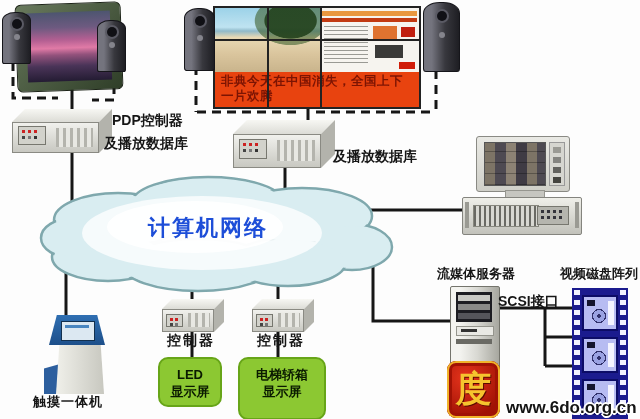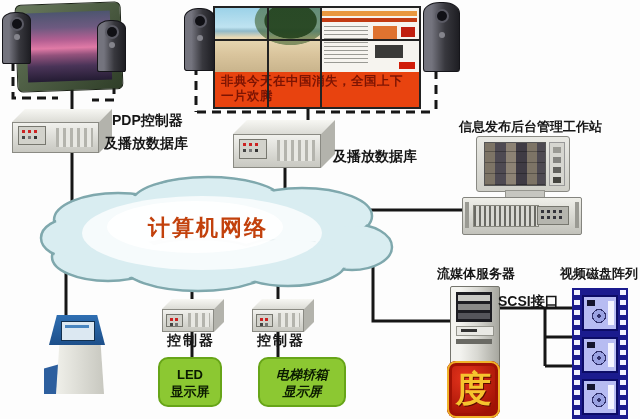--- a/index.html
+++ b/index.html
@@ -119,24 +119,24 @@
   #kiosk-body { position:absolute; left:56px; top:344px; width:48px; height:50px; z-index:2;
         background:linear-gradient(90deg,#f0f0ea,#c8c8c0); clip-path:polygon(7% 0, 93% 0, 100% 100%, 0 100%); }
   #kiosk-fin { position:absolute; left:44px; top:364px; width:16px; height:30px; z-index:1;
         background:#2d5f9e; clip-path:polygon(0 15%, 100% 0, 100% 100%, 0 100%); }
 
   
   .gbox { position:absolute; z-index:2; background:#8cc832; border:2px solid #67a518; border-radius:10px;
           text-align:center; font-weight:bold; font-size:13px; color:#0a1a00; line-height:17px;
           padding-top:7px; box-sizing:border-box; }
   #led  { left:158px; top:357px; width:64px; height:50px; }
-  #elev { left:258px; top:357px; width:88px; height:50px;font-style:italic; }
-
-  
-  #cloud-label { left:148px; top:213px; font-size:22px; color:#c2410c; letter-spacing:2px; z-index:1; }
+  #elev { left:238px; top:357px; width:88px; height:63px; }
+
+  
+  #cloud-label { left:148px; top:213px; font-size:22px; color:#1d4ed8; letter-spacing:2px; z-index:1; }
 
   
   #lbl-pdp1 { left:112px; top:112px; font-size:14px; }
   #lbl-pdp2 { left:104px; top:135px; font-size:14px; }
   #lbl-wall1 { left:338px; top:127px; font-size:14px; }
   #lbl-wall2 { left:333px; top:148px; font-size:14px; }
   #lbl-ws   { left:459px; top:118px; font-size:13px; }
   #lbl-ms   { left:437px; top:265px; font-size:13px; }
   #lbl-da   { left:560px; top:265px; font-size:13px; }
   #lbl-scsi { left:498px; top:293px; font-size:14px; }
@@ -264,21 +264,20 @@
   <div class="b3" id="wall-box">
     <div class="top"></div>
     <div class="side"></div>
     <div class="face">
       <div class="ports"></div>
       <div class="vents"></div>
     </div>
   </div>
   <div class="lbl" id="lbl-wall2">及播放数据库</div>
 
-  <div class="lbl" id="lbl-ws">信息发布后台管理工作站</div>
   <div id="ws-mon">
     <div class="scr"></div>
     <div class="mpanel"></div>
   </div>
   <div id="ws-stand"></div>
   <div id="ws-chassis">
     <div class="ch-vent"></div>
     <div class="ch-panel"></div>
   </div>
 
@@ -294,20 +293,21 @@
     <div class="du" id="du1"></div>
     <div class="du" id="du2"></div>
     <div class="du" id="du3"></div>
   </div>
 
   <div id="kiosk-fin"></div>
   <div id="kiosk-body"></div>
   <div id="kiosk-head">
     <div class="kh-scr"></div>
   </div>
+  <div class="lbl" id="lbl-kiosk">触摸一体机</div>
 
   <div class="b3 small" id="ctl1">
     <div class="top"></div>
     <div class="side"></div>
     <div class="face">
       <div class="ports"></div>
       <div class="vents"></div>
     </div>
   </div>
   <div class="lbl" id="lbl-ctl1">控制器</div>
@@ -324,14 +324,15 @@
   <div class="gbox" id="led">
     <div>LED</div>
     <div>显示屏</div>
   </div>
   <div class="gbox" id="elev">
     <div>电梯轿箱</div>
     <div>显示屏</div>
   </div>
 
   <div id="wm-logo">度</div>
+  <div id="wm-url" class="wm-outline">www.6do.org.cn</div>
 
 </div>
 
 </body></html>

